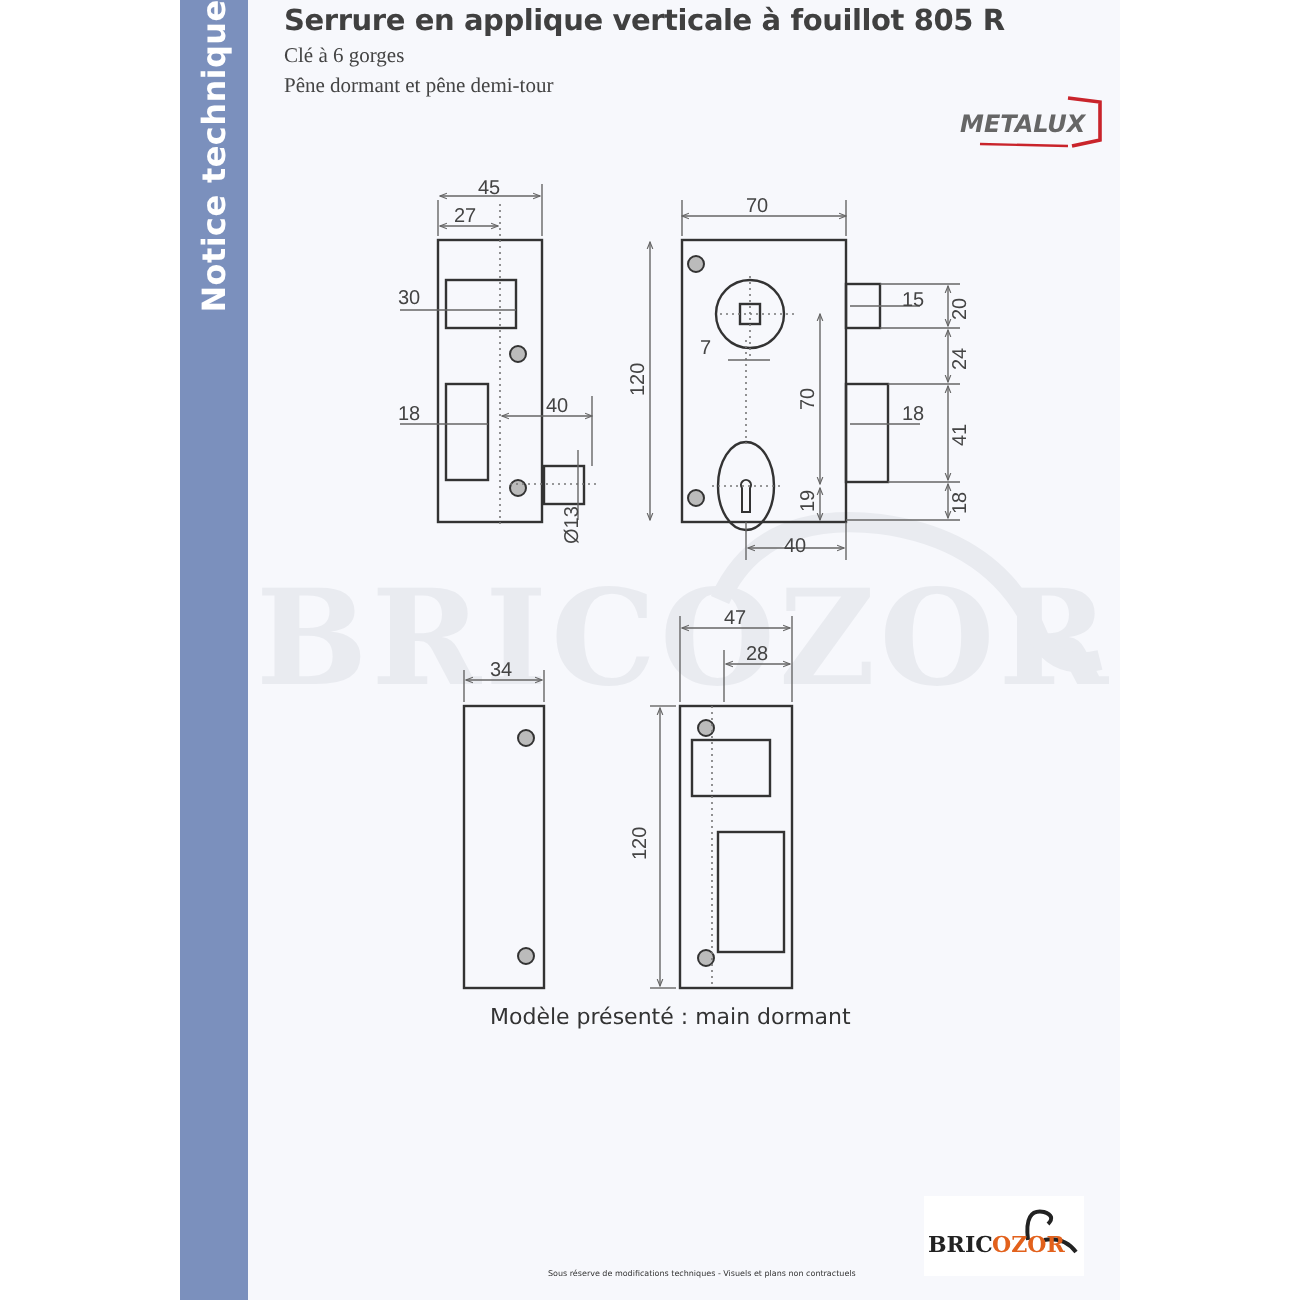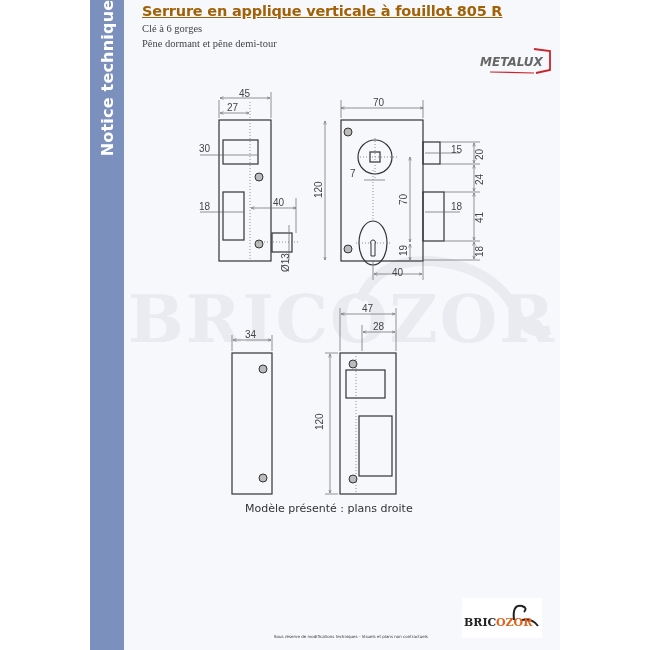--- a/index.html
+++ b/index.html
@@ -17,23 +17,22 @@
     background: #7b90bd;
   }
   .sidebar-label {
     position: absolute; left: 107px; top: 78px;
     transform: translate(-50%, -50%) rotate(-90deg);
     color: #ffffff; font-weight: bold; font-size: 16px; white-space: nowrap;
     letter-spacing: 0.2px;
   }
   .title {
     position: absolute; left: 142px; top: 3px;
-    font-size: 14.5px; font-weight: bold; color: #a16207; white-space: nowrap;
+    font-size: 14.5px; font-weight: bold; color: #404040; white-space: nowrap;
     letter-spacing: -0.2px;
-    text-decoration: underline;
   }
   .subtitle {
     position: absolute; left: 142px; font-size: 10.5px; color: #444; white-space: nowrap; font-family: Liberation Serif, serif;
   }
   .sub1 { top: 23px; }
   .sub2 { top: 38px; }
   .metalux {
     position: absolute; left: 476px; top: 46px; width: 78px; height: 28px;
   }
   .caption {
@@ -187,21 +186,21 @@
     <text transform="translate(483,185) rotate(-90)">24</text>
     <text transform="translate(483,223) rotate(-90)">41</text>
     <text transform="translate(483,257) rotate(-90)">18</text>
     <text x="245" y="338">34</text>
     <text x="362" y="312">47</text>
     <text x="373" y="330">28</text>
     <text transform="translate(323,430) rotate(-90)">120</text>
   </g>
 </svg>
 
-<div class="caption">Modèle présenté : plans droite</div>
+<div class="caption">Modèle présenté : main dormant</div>
 <div class="footer-note">Sous réserve de modifications techniques - Visuels et plans non contractuels</div>
 
 <svg class="bricozor-logo" viewBox="0 0 80 40">
   <path d="M 52 22 Q 50 6 60 8 Q 66 10 62 14" stroke="#222" stroke-width="2" fill="none"></path>
   <path d="M 60 22 Q 70 20 76 28" stroke="#222" stroke-width="2" fill="none"></path>
   <text x="2" y="28" font-family="DejaVu Serif, serif" font-weight="bold" font-size="11" fill="#222">BRIC</text>
   <text x="34" y="28" font-family="DejaVu Serif, serif" font-weight="bold" font-size="11" fill="#e2611c">OZOR</text>
 </svg>
 
 </body></html>

